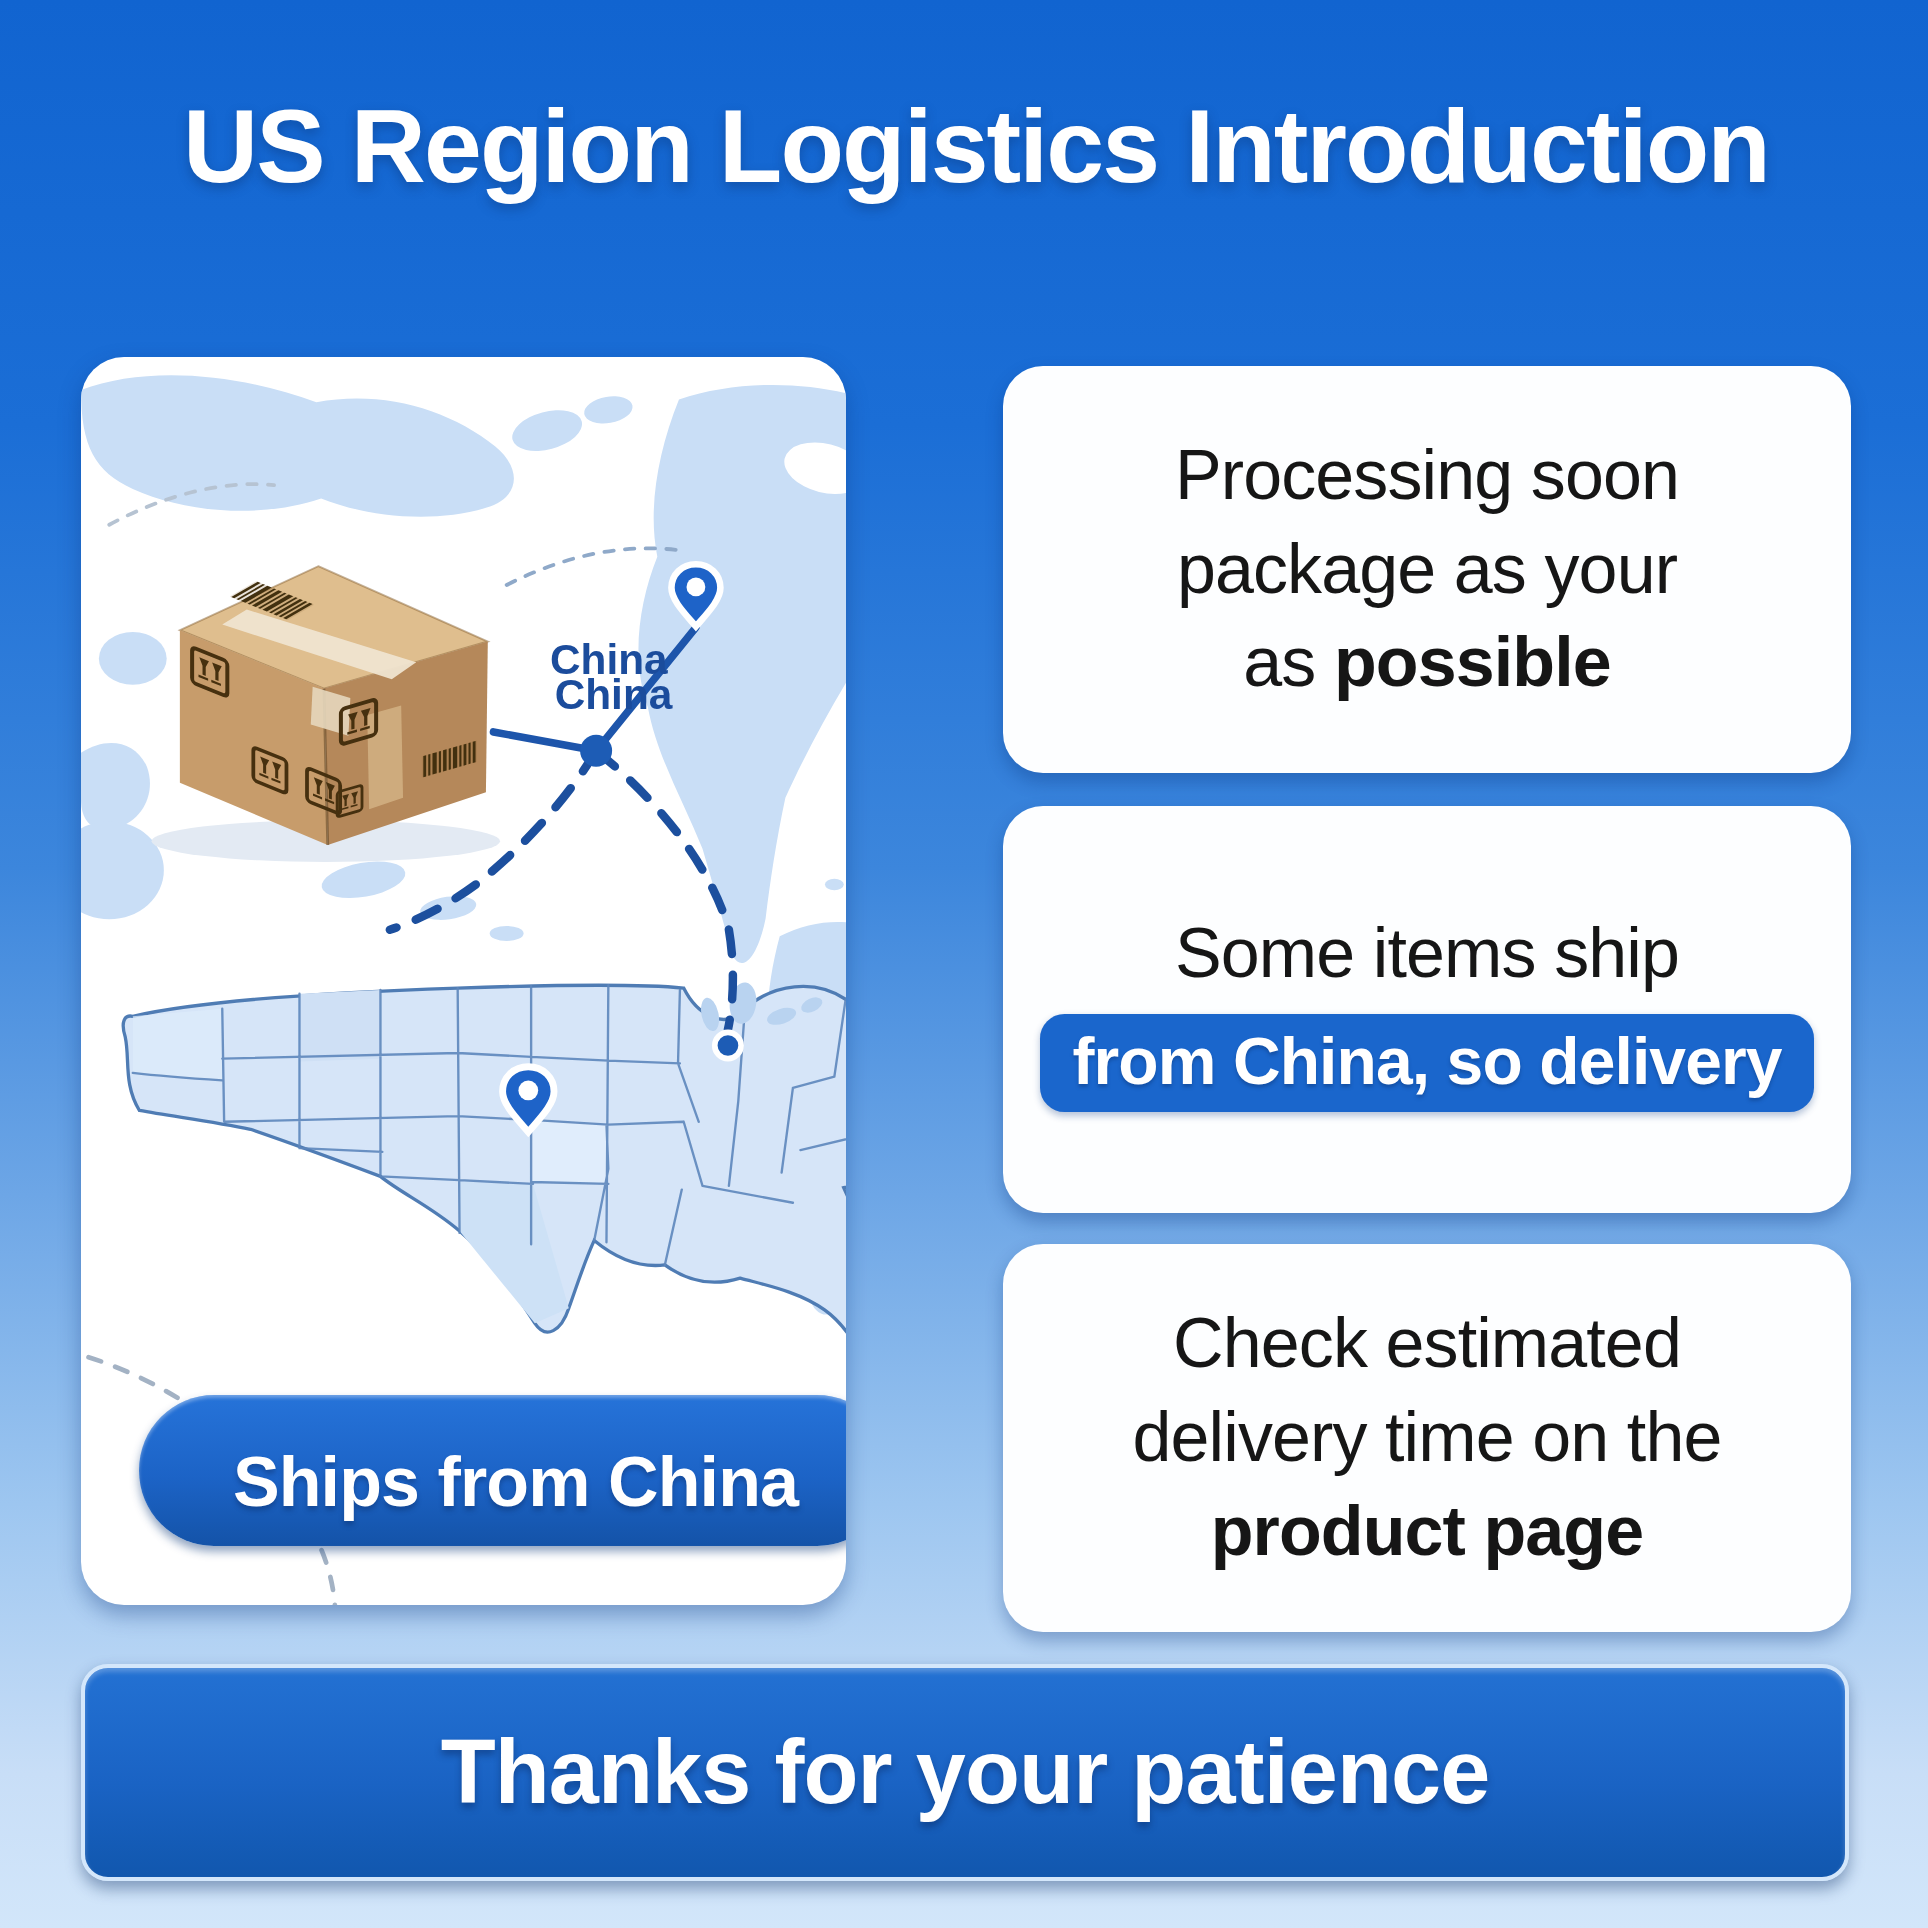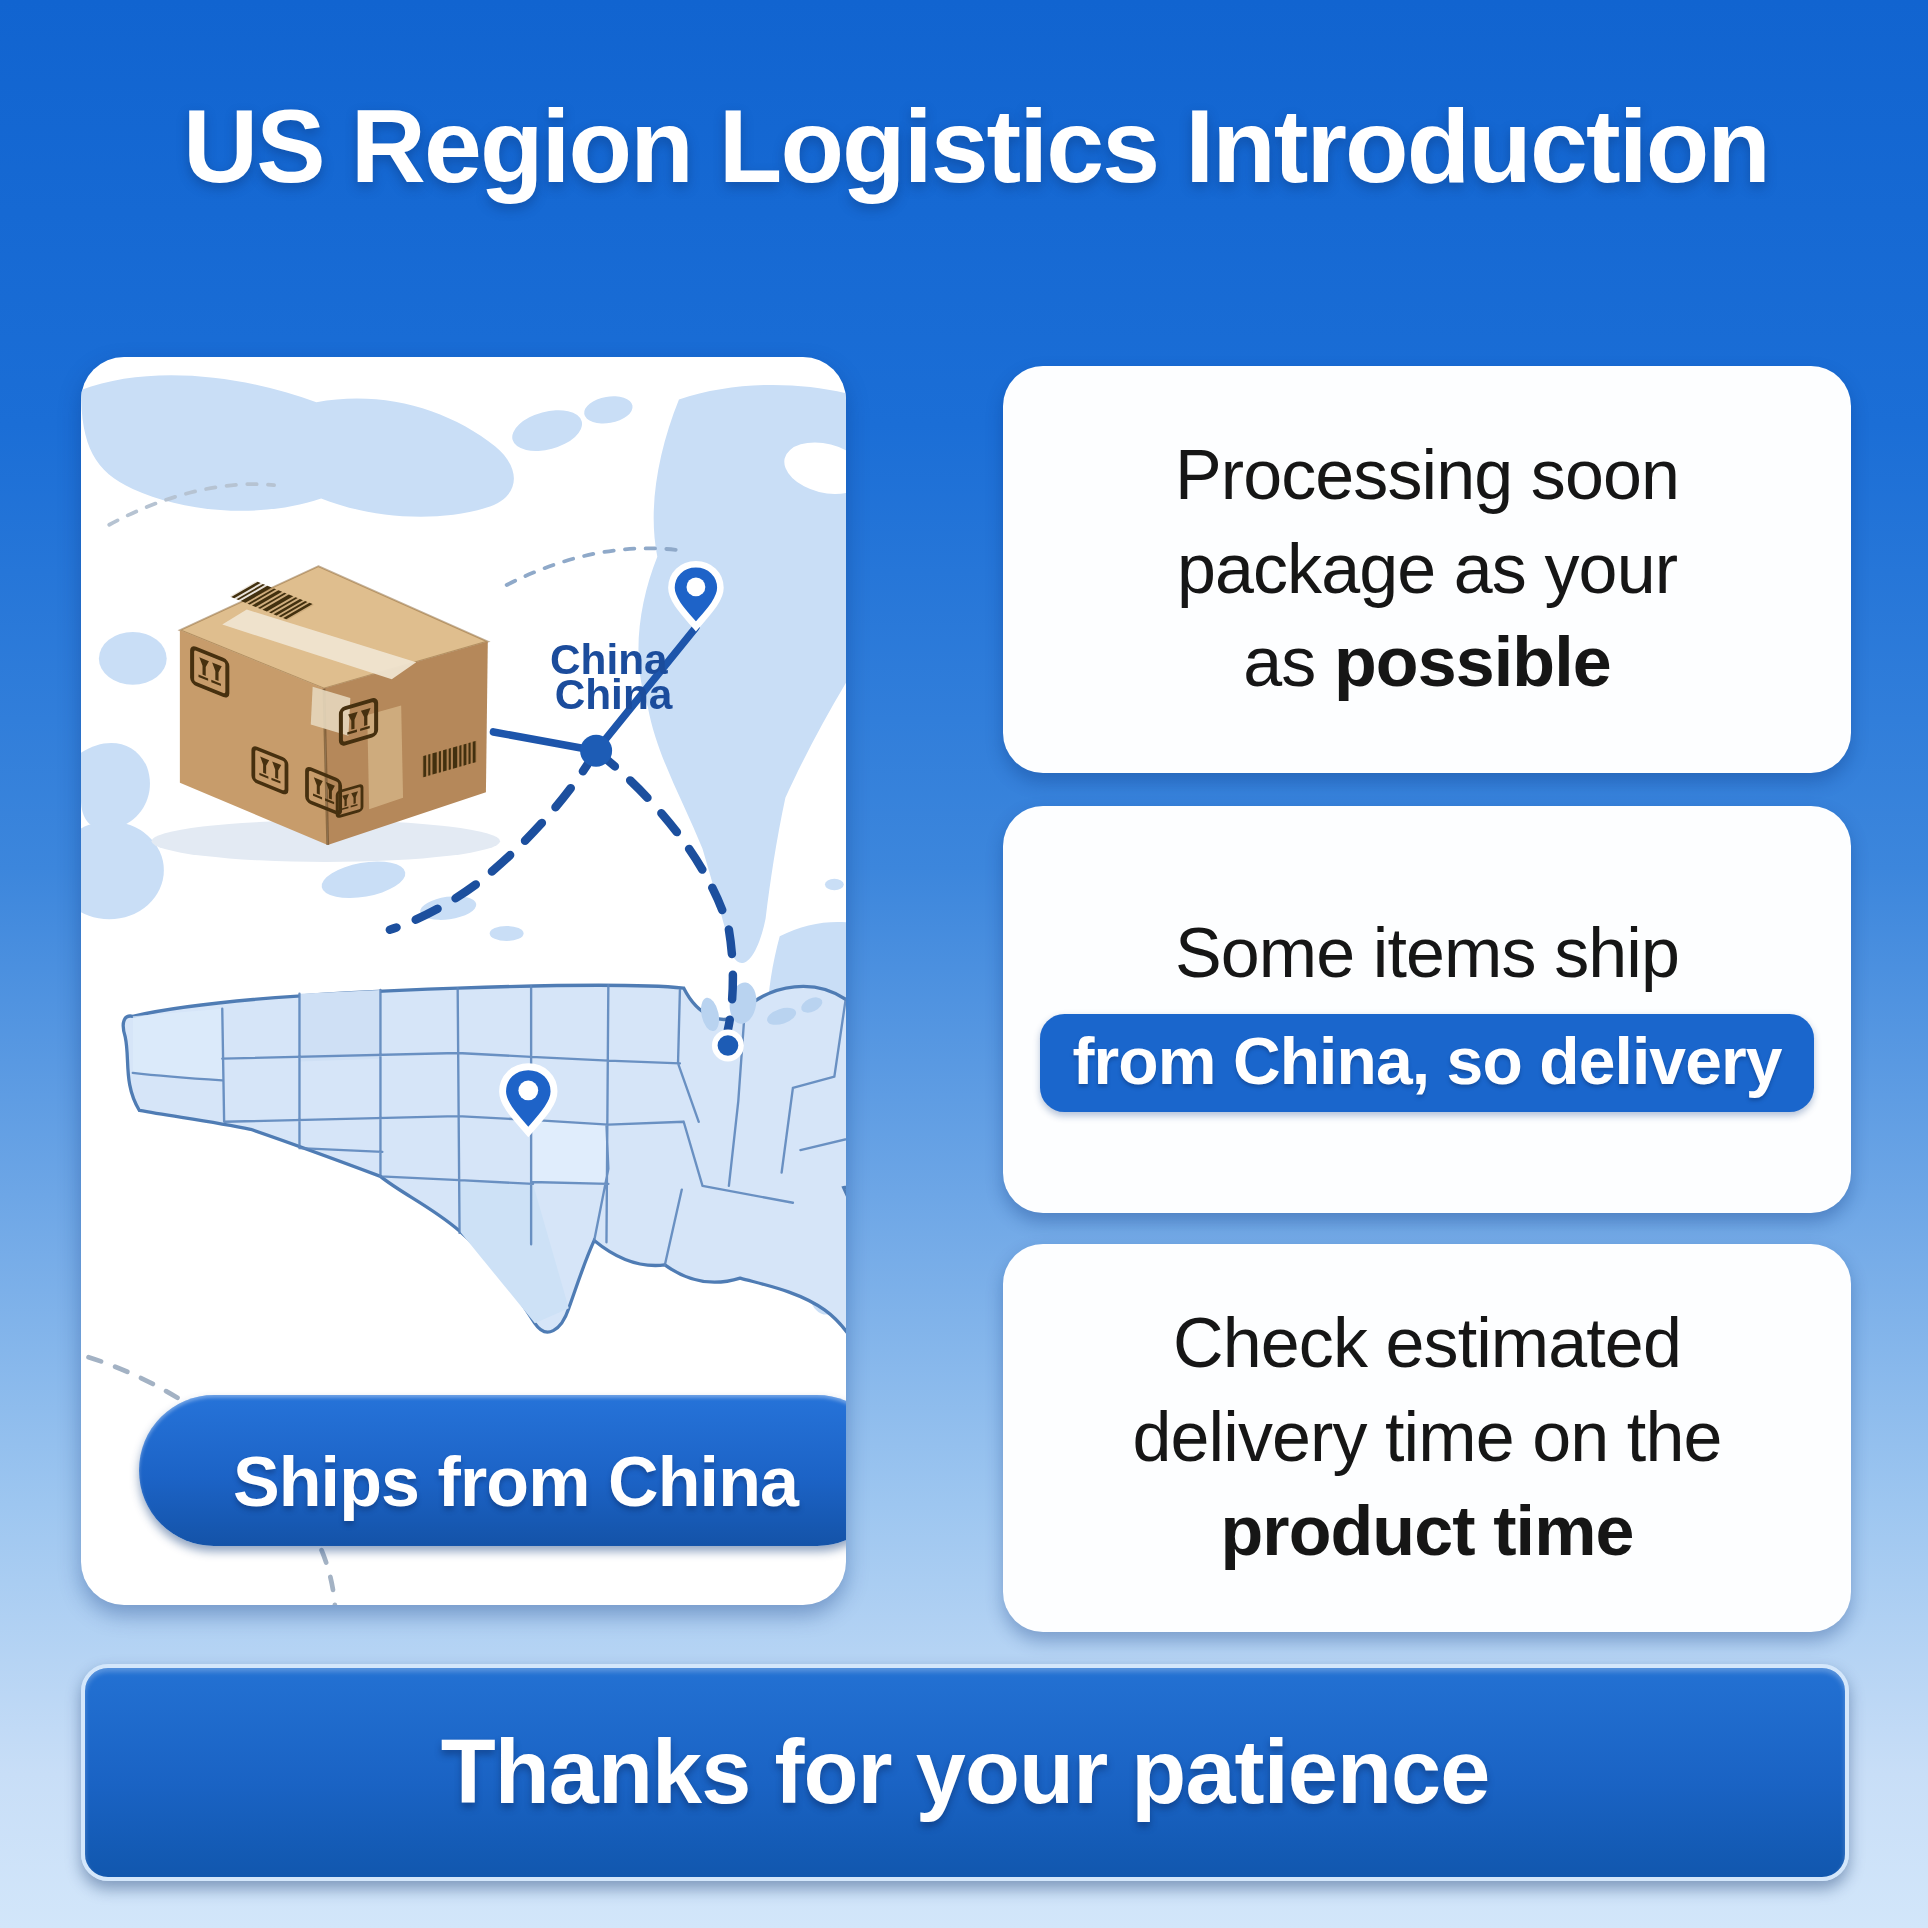--- a/index.html
+++ b/index.html
@@ -204,21 +204,21 @@
   </div>
 
   <div class="info-card card-2">
     <div>Some items ship</div>
     <span class="hl first">from China, so delivery</span>
   </div>
 
   <div class="info-card card-3">
     <div>Check estimated</div>
     <div>delivery time on the</div>
-    <div><b>product time</b></div>
+    <div><b>product page</b></div>
   </div>
 
   <div class="footer-banner">
     <span>Thanks for your patience</span>
   </div>
 
 </div>
 
 
 </body></html>

